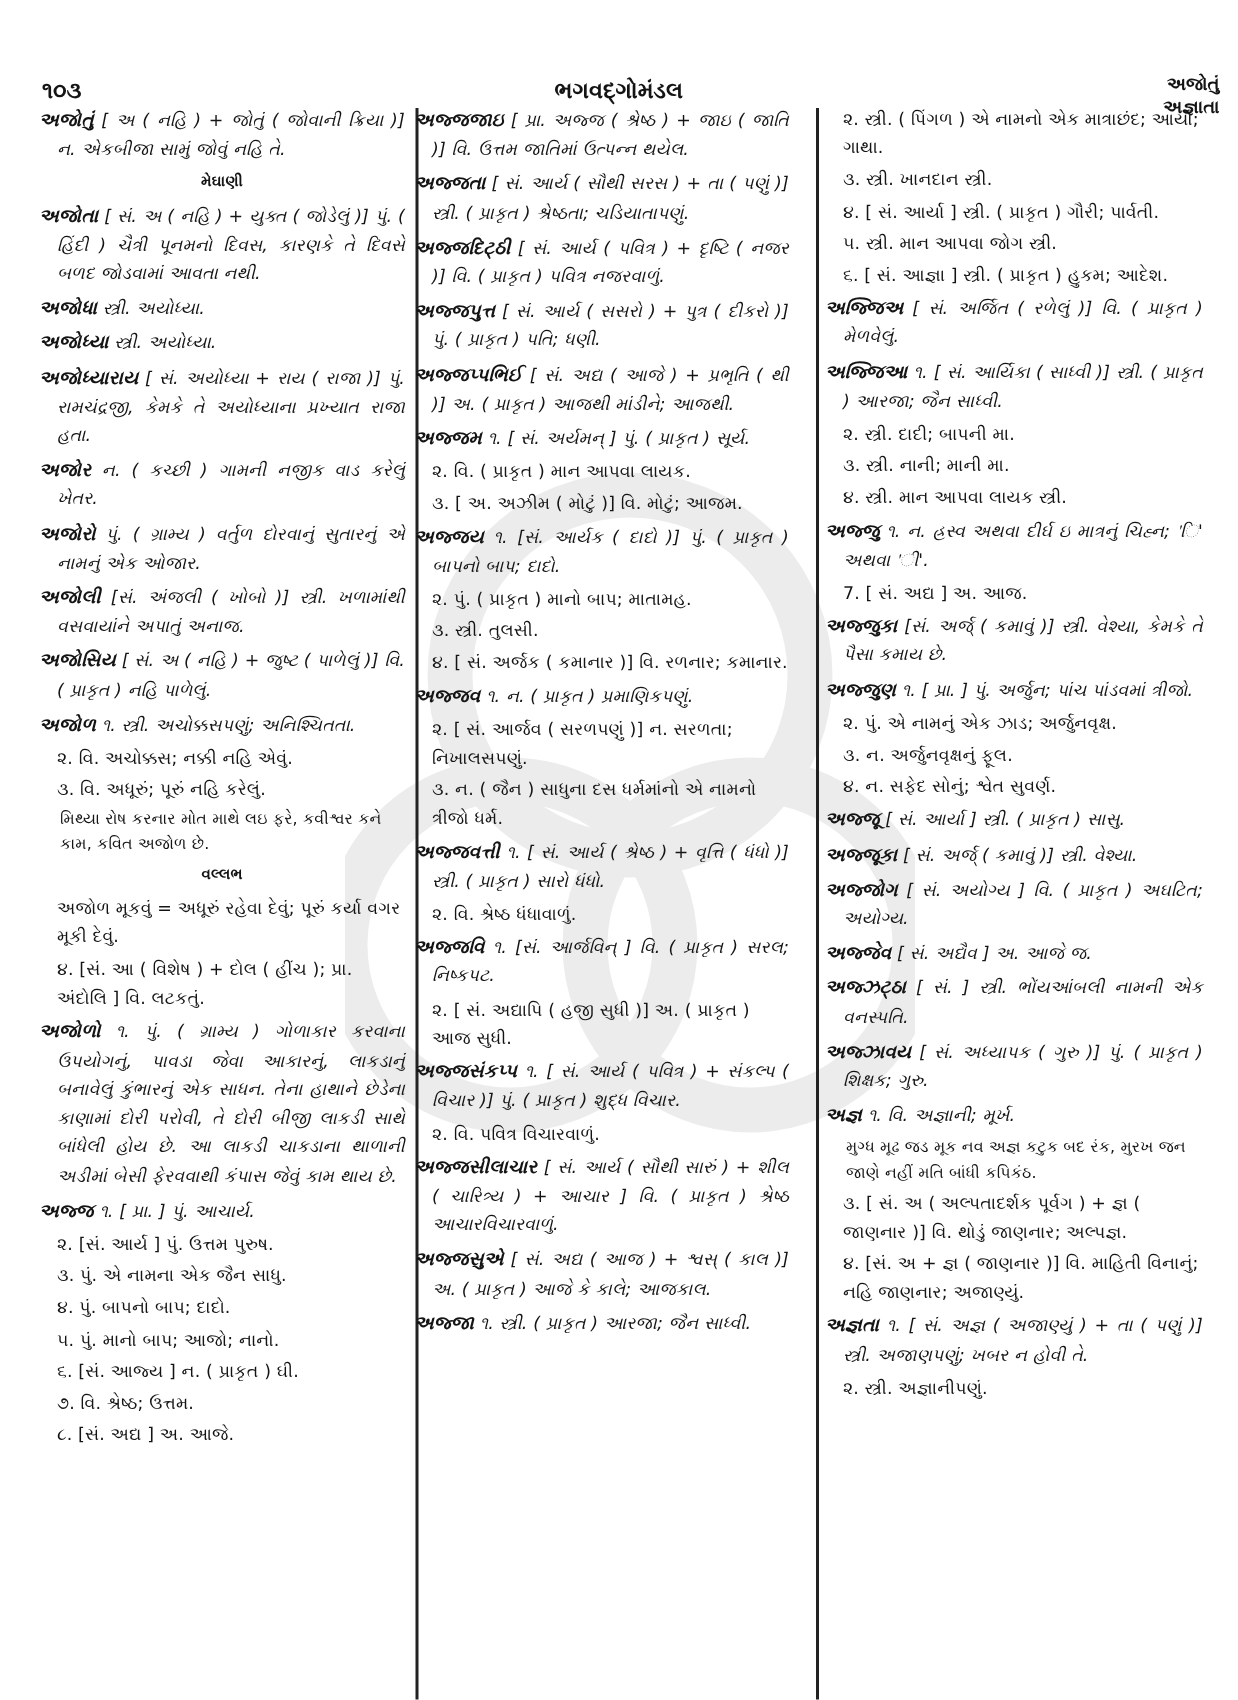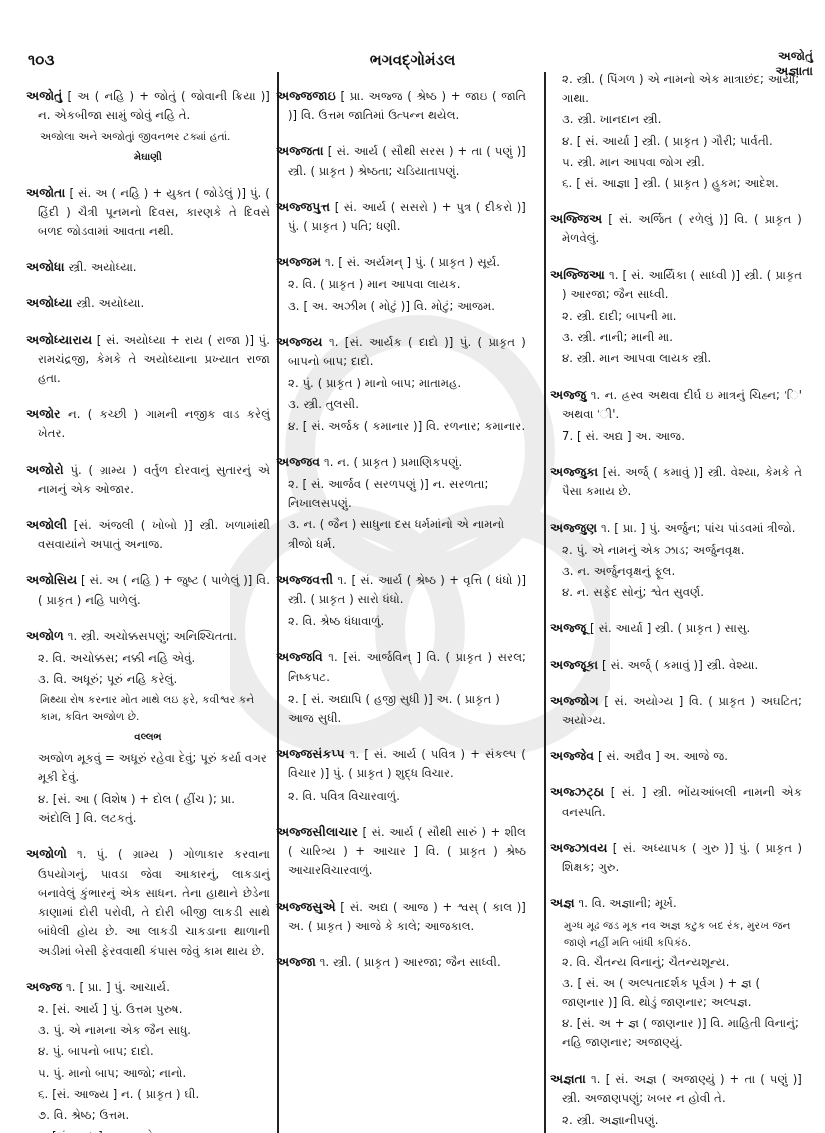--- a/index.html
+++ b/index.html
@@ -19,21 +19,21 @@
   .guide-words { position:absolute; right:12px; top:31px; text-align:right; font-size:12px; font-weight:bold; line-height:15px; }
   .col {
     position:absolute; top:70px; font-size:11.6px; line-height:19.2px; letter-spacing:0.1px;
   }
   .col-1 { left:26px; width:244px; }
   .col-2 { left:276px; width:250px; }
   .col-3 { left:550px; width:252px; }
   .rule { position:absolute; width:2px; background:#222; }
   .rule-1 { left:277px; top:72px; height:1063px; }
   .rule-2 { left:544px; top:72px; height:1063px; }
-  .entry { margin:16px 0 3px 0; padding-left:12px; text-indent:-12px; text-align:justify; }
+  .entry { margin:0 0 3px 0; padding-left:12px; text-indent:-12px; text-align:justify;font-style:italic; }
   .hw { font-weight:bold; font-size:12.4px; }
   .sense { margin:0 0 2px 0; padding-left:12px; text-indent:0; }
   .quote { margin:0 0 2px 0; padding-left:14px; font-size:10.6px; line-height:17px; }
   .quote-src { text-align:center; font-size:10px; font-weight:bold; margin:0 0 2px 0; }
   .sub-entry { margin:0 0 3px 0; padding-left:12px; }
 </style>
 </head>
 <body>
 
 <svg class="watermark" viewBox="0 0 380 480">
@@ -49,21 +49,20 @@
     <div>અજોતું</div>
     <div>અજ્ઞાતા</div>
   </div>
 </div>
 
 <div class="rule rule-1"></div>
 <div class="rule rule-2"></div>
 
 <div class="col col-1">
     <div class="entry"><span class="hw">અજોતું</span> <span>[ અ ( નહિ ) + જોતું ( જોવાની ક્રિયા )] ન. એકબીજા સામું જોવું નહિ તે.</span></div>
-    <div class="quote">અજોલા અને અજોતુાં જીવનભર ટક્યાં હતાં.</div>
     <div class="quote-src">મેઘાણી</div>
     <div class="entry"><span class="hw">અજોતા</span> <span>[ સં. અ ( નહિ ) + યુક્ત ( જોડેલું )] પું. ( હિંદી ) ચૈત્રી પૂનમનો દિવસ, કારણકે તે દિવસે બળદ જોડવામાં આવતા નથી.</span></div>
     <div class="entry"><span class="hw">અજોધા</span> <span>સ્ત્રી. અયોધ્યા.</span></div>
     <div class="entry"><span class="hw">અજોધ્યા</span> <span>સ્ત્રી. અયોધ્યા.</span></div>
     <div class="entry"><span class="hw">અજોધ્યારાય</span> <span>[ સં. અયોધ્યા + રાય ( રાજા )] પું. રામચંદ્રજી, કેમકે તે અયોધ્યાના પ્રખ્યાત રાજા હતા.</span></div>
     <div class="entry"><span class="hw">અજોર</span> <span>ન. ( કચ્છી ) ગામની નજીક વાડ કરેલું ખેતર.</span></div>
     <div class="entry"><span class="hw">અજોરો</span> <span>પું. ( ગ્રામ્ય ) વર્તુળ દોરવાનું સુતારનું એ નામનું એક ઓજાર.</span></div>
     <div class="entry"><span class="hw">અજોલી</span> <span>[સં. અંજલી ( ખોબો )] સ્ત્રી. ખળામાંથી વસવાયાંને અપાતું અનાજ.</span></div>
     <div class="entry"><span class="hw">અજોસિય</span> <span>[ સં. અ ( નહિ ) + જુષ્ટ ( પાળેલું )] વિ. ( પ્રાકૃત ) નહિ પાળેલું.</span></div>
     <div class="entry"><span class="hw">અજોળ</span> <span>૧. સ્ત્રી. અચોક્કસપણું; અનિશ્ચિતતા.</span></div>
@@ -79,21 +78,23 @@
     <div class="sense">૩. પું. એ નામના એક જૈન સાધુ.</div>
     <div class="sense">૪. પું. બાપનો બાપ; દાદો.</div>
     <div class="sense">૫. પું. માનો બાપ; આજો; નાનો.</div>
     <div class="sense">૬. [સં. આજ્ય ] ન. ( પ્રાકૃત ) ઘી.</div>
     <div class="sense">૭. વિ. શ્રેષ્ઠ; ઉત્તમ.</div>
     <div class="sense">૮. [સં. અદ્ય ] અ. આજે.</div>
   </div>
 <div class="col col-2">
     <div class="entry"><span class="hw">અજ્જજાઇ</span> <span>[ પ્રા. અજ્જ ( શ્રેષ્ઠ ) + જાઇ ( જાતિ )] વિ. ઉત્તમ જાતિમાં ઉત્પન્ન થયેલ.</span></div>
     <div class="entry"><span class="hw">અજ્જતા</span> <span>[ સં. આર્ય ( સૌથી સરસ ) + તા ( પણું )] સ્ત્રી. ( પ્રાકૃત ) શ્રેષ્ઠતા; ચડિયાતાપણું.</span></div>
+    <div class="entry"><span class="hw">અજ્જદિટ્ઠી</span> <span>[ સં. આર્ય ( પવિત્ર ) + દૃષ્ટિ ( નજર )] વિ. ( પ્રાકૃત ) પવિત્ર નજરવાળું.</span></div>
     <div class="entry"><span class="hw">અજ્જપુત્ત</span> <span>[ સં. આર્ય ( સસરો ) + પુત્ર ( દીકરો )] પું. ( પ્રાકૃત ) પતિ; ધણી.</span></div>
+    <div class="entry"><span class="hw">અજ્જપ્પભિઈ</span> <span>[ સં. અદ્ય ( આજે ) + પ્રભૃતિ ( થી )] અ. ( પ્રાકૃત ) આજથી માંડીને; આજથી.</span></div>
     <div class="entry"><span class="hw">અજ્જમ</span> <span>૧. [ સં. અર્યમન્ ] પું. ( પ્રાકૃત ) સૂર્ય.</span></div>
     <div class="sense">૨. વિ. ( પ્રાકૃત ) માન આપવા લાયક.</div>
     <div class="sense">૩. [ અ. અઝીમ ( મોટું )] વિ. મોટું; આજમ.</div>
     <div class="entry"><span class="hw">અજ્જય</span> <span>૧. [સં. આર્યક ( દાદો )] પું. ( પ્રાકૃત ) બાપનો બાપ; દાદો.</span></div>
     <div class="sense">૨. પું. ( પ્રાકૃત ) માનો બાપ; માતામહ.</div>
     <div class="sense">૩. સ્ત્રી. તુલસી.</div>
     <div class="sense">૪. [ સં. અર્જક ( કમાનાર )] વિ. રળનાર; કમાનાર.</div>
     <div class="entry"><span class="hw">અજ્જવ</span> <span>૧. ન. ( પ્રાકૃત ) પ્રમાણિકપણું.</span></div>
     <div class="sense">૨. [ સં. આર્જવ ( સરળપણું )] ન. સરળતા; નિખાલસપણું.</div>
     <div class="sense">૩. ન. ( જૈન ) સાધુના દસ ધર્મમાંનો એ નામનો ત્રીજો ધર્મ.</div>
@@ -126,18 +127,17 @@
     <div class="sense">૩. ન. અર્જુનવૃક્ષનું ફૂલ.</div>
     <div class="sense">૪. ન. સફેદ સોનું; શ્વેત સુવર્ણ.</div>
     <div class="entry"><span class="hw">અજ્જૂ</span> <span>[ સં. આર્યા ] સ્ત્રી. ( પ્રાકૃત ) સાસુ.</span></div>
     <div class="entry"><span class="hw">અજ્જૂકા</span> <span>[ સં. અર્જ્ ( કમાવું )] સ્ત્રી. વેશ્યા.</span></div>
     <div class="entry"><span class="hw">અજ્જોગ</span> <span>[ સં. અયોગ્ય ] વિ. ( પ્રાકૃત ) અઘટિત; અયોગ્ય.</span></div>
     <div class="entry"><span class="hw">અજ્જેવ</span> <span>[ સં. અદ્યૈવ ] અ. આજે જ.</span></div>
     <div class="entry"><span class="hw">અજ્ઝટ્ઠા</span> <span>[ સં. ] સ્ત્રી. ભોંયઆંબલી નામની એક વનસ્પતિ.</span></div>
     <div class="entry"><span class="hw">અજ્ઝાવય</span> <span>[ સં. અધ્યાપક ( ગુરુ )] પું. ( પ્રાકૃત ) શિક્ષક; ગુરુ.</span></div>
     <div class="entry"><span class="hw">અજ્ઞ</span> <span>૧. વિ. અજ્ઞાની; મૂર્ખ.</span></div>
     <div class="quote">મુગ્ધ મૂઢ જડ મૂક નવ અજ્ઞ કટુક બદ રંક, મુરખ જન જાણે નહીં મતિ બાંધી કપિકંઠ.</div>
-    <div class="sense">૨. વિ. ચૈતન્ય વિનાનું; ચૈતન્યશૂન્ય.</div>
     <div class="sense">૩. [ સં. અ ( અલ્પતાદર્શક પૂર્વગ ) + જ્ઞ ( જાણનાર )] વિ. થોડું જાણનાર; અલ્પજ્ઞ.</div>
     <div class="sense">૪. [સં. અ + જ્ઞ ( જાણનાર )] વિ. માહિતી વિનાનું; નહિ જાણનાર; અજાણ્યું.</div>
     <div class="entry"><span class="hw">અજ્ઞતા</span> <span>૧. [ સં. અજ્ઞ ( અજાણ્યું ) + તા ( પણું )] સ્ત્રી. અજાણપણું; ખબર ન હોવી તે.</span></div>
     <div class="sense">૨. સ્ત્રી. અજ્ઞાનીપણું.</div>
   </div>
 
 </body></html>

